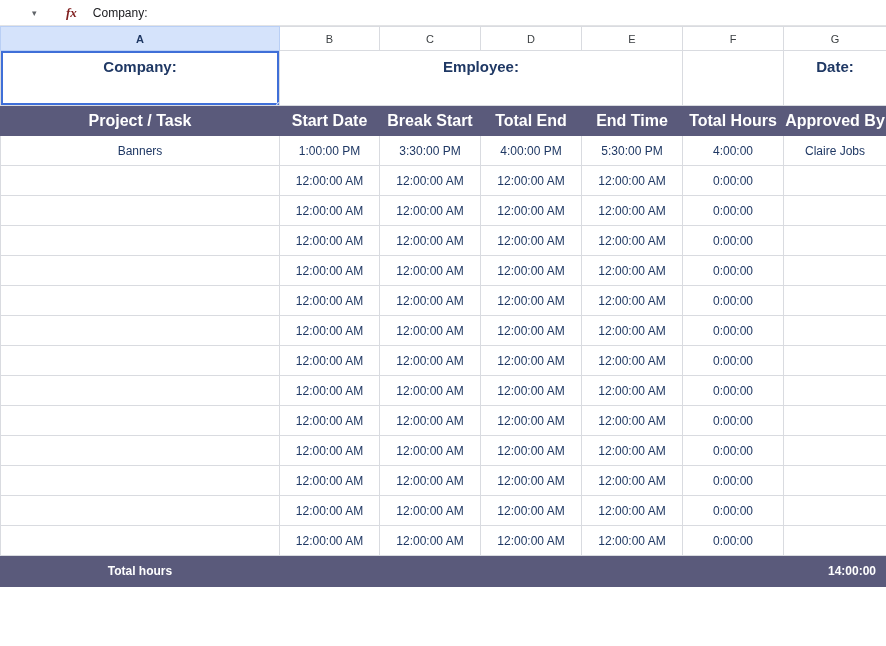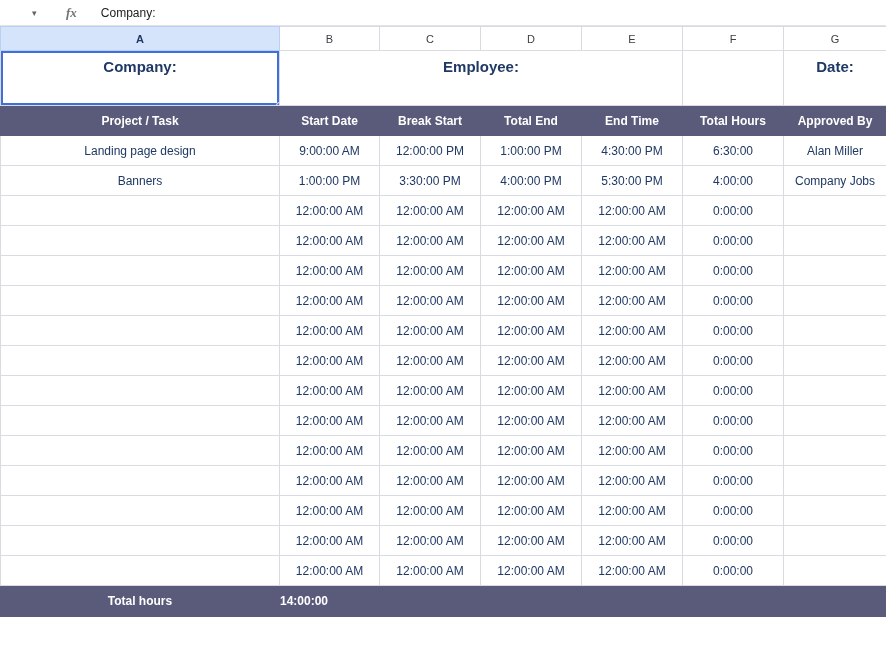--- a/index.html
+++ b/index.html
@@ -16,22 +16,22 @@
     height: 26px; flex: none;
     display: flex; align-items: center;
     padding-left: 32px;
     border-bottom: 1px solid #e2e3e5;
     background: #fff;
   }
   .caret { color: #5f6368; font-size: 9px; width: 34px; cursor: pointer; }
   .fx {
     font-family: "Liberation Serif", serif;
     font-style: italic; font-weight: bold;
-    color: #737373; font-size: 13px;
-    margin-right: 24px;
+    color: #7f1d1d; font-size: 13px;
+    margin-right: 16px;
   }
   .formula-value { font-size: 12px; color: #202124; }
 
   
   table.sheet { border-collapse: collapse; table-layout: fixed; width: 886px; }
   table.sheet td { overflow: hidden; }
 
   .letter-row td {
     height: 24px; background: #ffffff;
     border: 1px solid #d9dbe0;
@@ -60,40 +60,40 @@
     width: 7px; height: 7px; border-radius: 50%;
     background: var(--selection, #3f6fd8);
     border: 1px solid #ffffff;
     z-index: 3; cursor: crosshair;
   }
 
   .band-row td {
     height: 30px;
     background: var(--band-bg, #5a5a7b);
     border: 1px solid var(--band-bg, #5a5a7b);
-    color: #ffffff; font-weight: bold; font-size: 12px;
+    color: #ffffff; font-weight: bold; font-size: 16px;
     text-align: center;
   }
 
   .data-row td {
     height: 30px; background: #ffffff;
     border: 1px solid #d9dbe0;
     text-align: center; font-size: 12px;
     color: var(--text-navy, #1f3864);
     cursor: cell;
   }
 
   .footer-row td {
     height: 31px;
     background: var(--band-bg, #5a5a7b);
     border: 1px solid var(--band-bg, #5a5a7b);
     color: #ffffff; font-weight: bold; font-size: 12px;
   }
   .footer-label { text-align: center; }
-  .footer-total { padding-right: 10px; }
+  .footer-total { text-align: right; padding-right: 10px; }
 </style>
 </head>
 <body>
 
 <div class="app">
 
   <div class="formula-bar">
     <span class="caret">▾</span>
     <span class="fx">fx</span>
     <span class="formula-value">Company:</span>
@@ -133,36 +133,27 @@
           <td>Start Date</td>
           <td>Break Start</td>
           <td>Total End</td>
           <td>End Time</td>
           <td>Total Hours</td>
           <td>Approved By</td>
         </tr>
     </tbody>
     <tbody>
         <tr class="data-row">
-          <td>Landing page design</td>
-          <td>9:00:00 AM</td>
-          <td>12:00:00 PM</td>
-          <td>1:00:00 PM</td>
-          <td>4:30:00 PM</td>
-          <td>6:30:00</td>
-          <td>Alan Miller</td>
-        </tr>
-        <tr class="data-row">
           <td>Banners</td>
           <td>1:00:00 PM</td>
           <td>3:30:00 PM</td>
           <td>4:00:00 PM</td>
           <td>5:30:00 PM</td>
           <td>4:00:00</td>
-          <td>Company Jobs</td>
+          <td>Claire Jobs</td>
         </tr>
         <tr class="data-row">
           <td></td>
           <td>12:00:00 AM</td>
           <td>12:00:00 AM</td>
           <td>12:00:00 AM</td>
           <td>12:00:00 AM</td>
           <td>0:00:00</td>
           <td></td>
         </tr>

